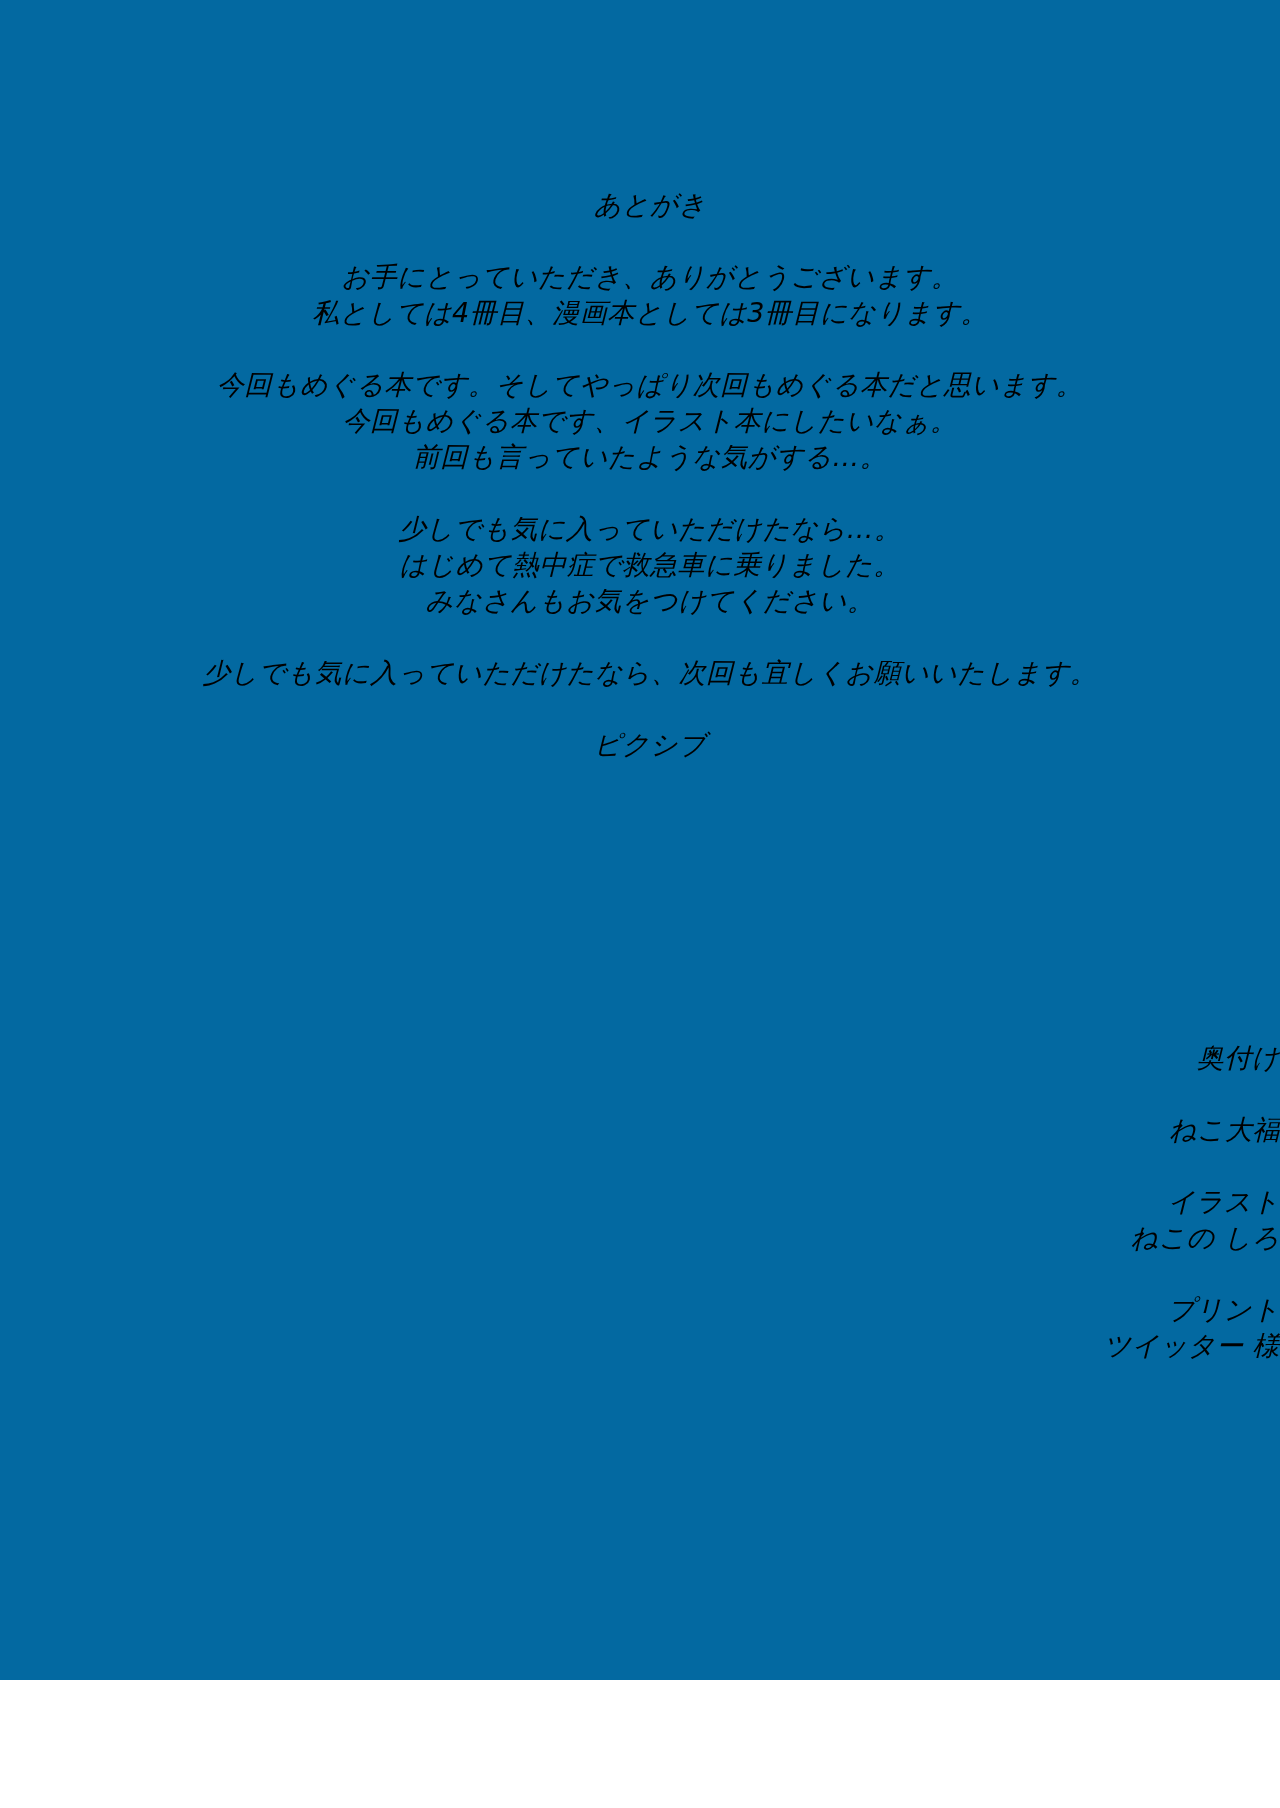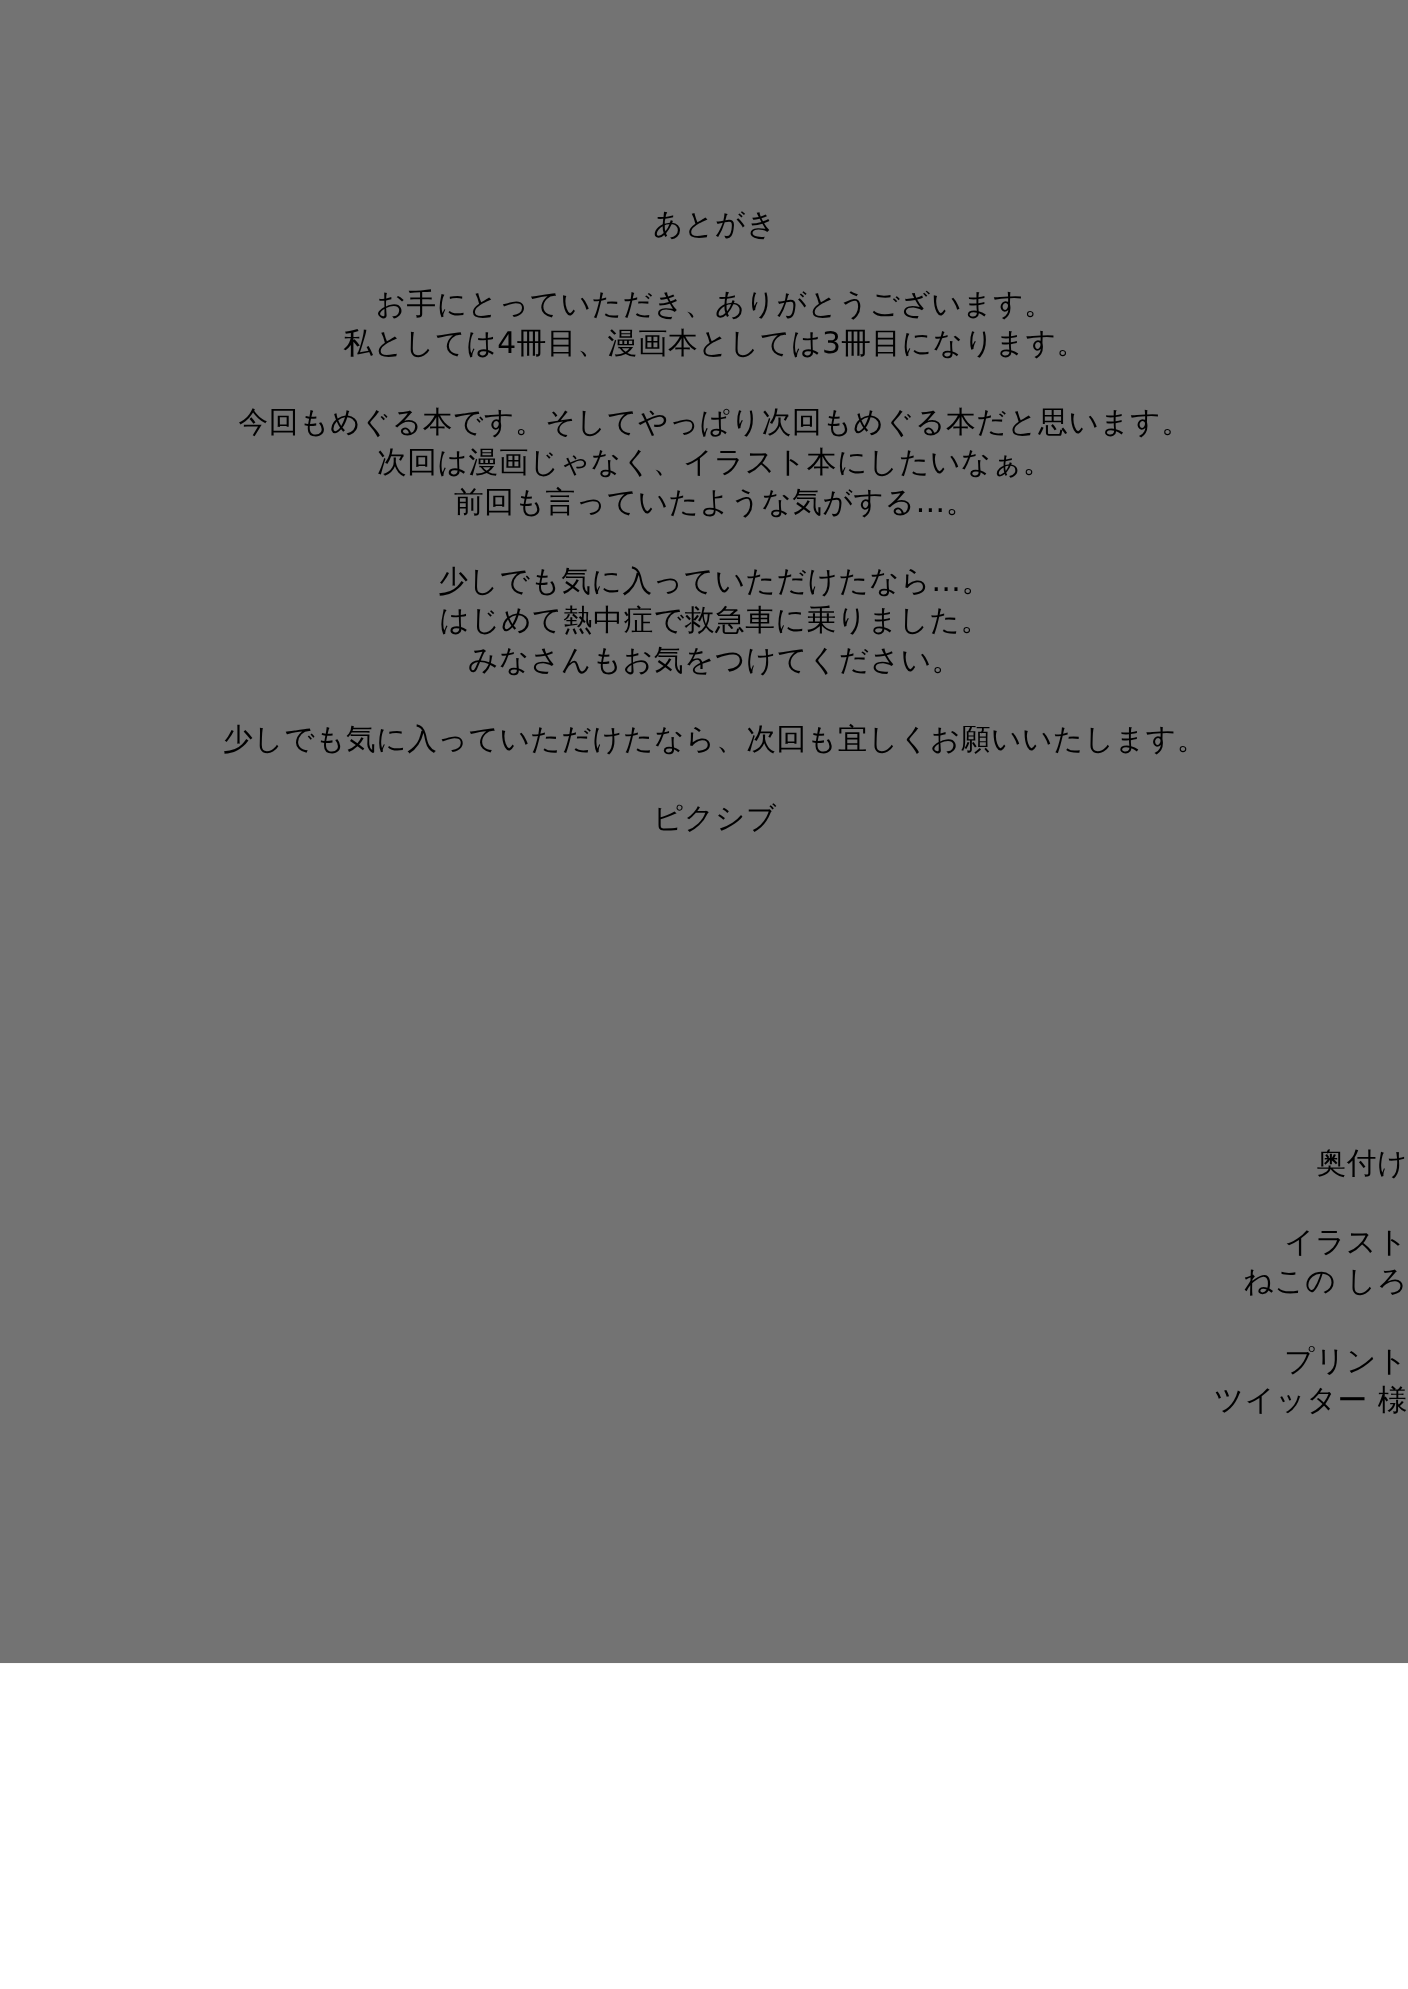--- a/index.html
+++ b/index.html
@@ -3,25 +3,26 @@
 <meta charset="utf-8">
 <style>
   html, body {
     margin: 0;
     padding: 0;
     background: #ffffff;
   }
   .page {
     position: relative;
     width: 1280px;
-    height: 1512px;
-    background: #737373;
+    height: 1680px;
+    background: #0369a1;
     color: #000000;
     font-family: "DejaVu Sans", sans-serif;
     overflow: hidden;
+    font-style: italic;
   }
   .doc {
     position: absolute;
     top: 187px;
     left: 20px;
     width: 1260px;
     text-align: center;
     font-size: 27px;
     line-height: 36px;
     letter-spacing: 0.5px;
@@ -62,40 +63,41 @@
 
     <div class="line section-title">あとがき</div>
 
     <div class="para">
       <div class="line">お手にとっていただき、ありがとうございます。</div>
       <div class="line">私としては4冊目、漫画本としては3冊目になります。</div>
     </div>
 
     <div class="para">
       <div class="line">今回もめぐる本です。そしてやっぱり次回もめぐる本だと思います。</div>
-      <div class="line">次回は漫画じゃなく、イラスト本にしたいなぁ。</div>
+      <div class="line">今回もめぐる本です、イラスト本にしたいなぁ。</div>
       <div class="line">前回も言っていたような気がする…。</div>
     </div>
 
     <div class="para">
       <div class="line">少しでも気に入っていただけたなら…。</div>
       <div class="line">はじめて熱中症で救急車に乗りました。</div>
       <div class="line">みなさんもお気をつけてください。</div>
     </div>
 
     <div class="para">
       <div class="line">少しでも気に入っていただけたなら、次回も宜しくお願いいたします。</div>
     </div>
 
     <div class="line">ピクシブ</div>
 
     <div class="colophon">
       <div class="line section-title">奥付け</div>
 
       <div class="group">
+        <div class="line">ねこ大福</div>
       </div>
 
       <div class="group">
         <div class="line">イラスト</div>
         <div class="line">ねこの しろ</div>
       </div>
 
 
       <div class="group">
         <div class="line">プリント</div>

